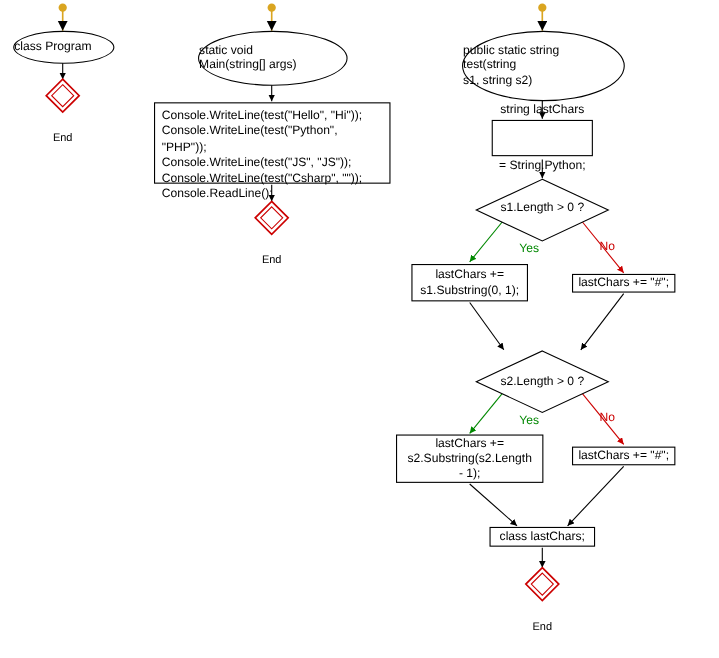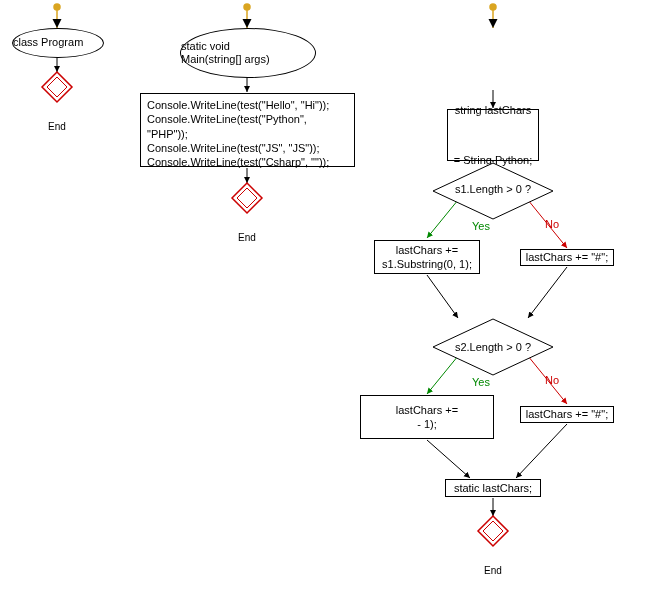--- a/index.html
+++ b/index.html
@@ -156,30 +156,36 @@
 
   <div class="ellipse-node" style="left:180px; top:28px; width:134px; height:48px;">
     <span>static void</span>
     <span>Main(string[] args)</span>
   </div>
   <div class="rect-left" style="left:140px; top:93px; width:215px; height:74px;">
     <div>Console.WriteLine(test("Hello", "Hi"));</div>
     <div>Console.WriteLine(test("Python", "PHP"));</div>
     <div>Console.WriteLine(test("JS", "JS"));</div>
     <div>Console.WriteLine(test("Csharp", ""));</div>
+    <div>Console.ReadLine();</div>
   </div>
   <div class="end-node" style="left:232px; top:183px;">
     <svg width="30" height="30">
       <polygon points="15,0 30,15 15,30 0,15" fill="#fff" stroke="#cc0000" stroke-width="1.5"></polygon>
       <polygon points="15,5 25,15 15,25 5,15" fill="none" stroke="#cc0000" stroke-width="1"></polygon>
     </svg>
     <span class="end-text">End</span>
   </div>
 
-  <div class="rect-node" style="left:447px; top:109px; width:92px; height:52px;gap:36px;">
+  <div class="ellipse-node" style="left:420px; top:28px; width:146px; height:62px;">
+    <span>public static string</span>
+    <span>test(string</span>
+    <span>s1, string s2)</span>
+  </div>
+  <div class="rect-node" style="left:447px; top:109px; width:92px; height:33px;gap:36px;">
     <span>string lastChars</span>
     <span>= String.Python;</span>
   </div>
 
   <div class="diamond" style="left:433px; top:163px;">
     <svg width="120" height="56">
       <polygon points="60,0 120,28 60,56 0,28" fill="#fff" stroke="#000" stroke-width="1"></polygon>
     </svg>
   </div>
   <div class="diamond-text" style="left:493px; top:189px;">s1.Length &gt; 0 ?</div>
@@ -200,28 +206,29 @@
       <polygon points="60,0 120,28 60,56 0,28" fill="#fff" stroke="#000" stroke-width="1"></polygon>
     </svg>
   </div>
   <div class="diamond-text" style="left:493px; top:347px;">s2.Length &gt; 0 ?</div>
 
   <span class="arrow-label green" style="left:448px; top:376px;">Yes</span>
   <span class="arrow-label red" style="left:545px; top:374px;">No</span>
 
   <div class="rect-node" style="left:360px; top:395px; width:134px; height:44px;">
     <span>lastChars +=</span>
+    <span>s2.Substring(s2.Length</span>
     <span>- 1);</span>
   </div>
   <div class="rect-node" style="left:520px; top:406px; width:94px; height:17px;">
     <span>lastChars += "#";</span>
   </div>
 
   <div class="rect-node" style="left:445px; top:479px; width:96px; height:18px;">
-    <span>static lastChars;</span>
+    <span>class lastChars;</span>
   </div>
 
   <div class="end-node" style="left:478px; top:516px;">
     <svg width="30" height="30">
       <polygon points="15,0 30,15 15,30 0,15" fill="#fff" stroke="#cc0000" stroke-width="1.5"></polygon>
       <polygon points="15,5 25,15 15,25 5,15" fill="none" stroke="#cc0000" stroke-width="1"></polygon>
     </svg>
     <span class="end-text">End</span>
   </div>
 

